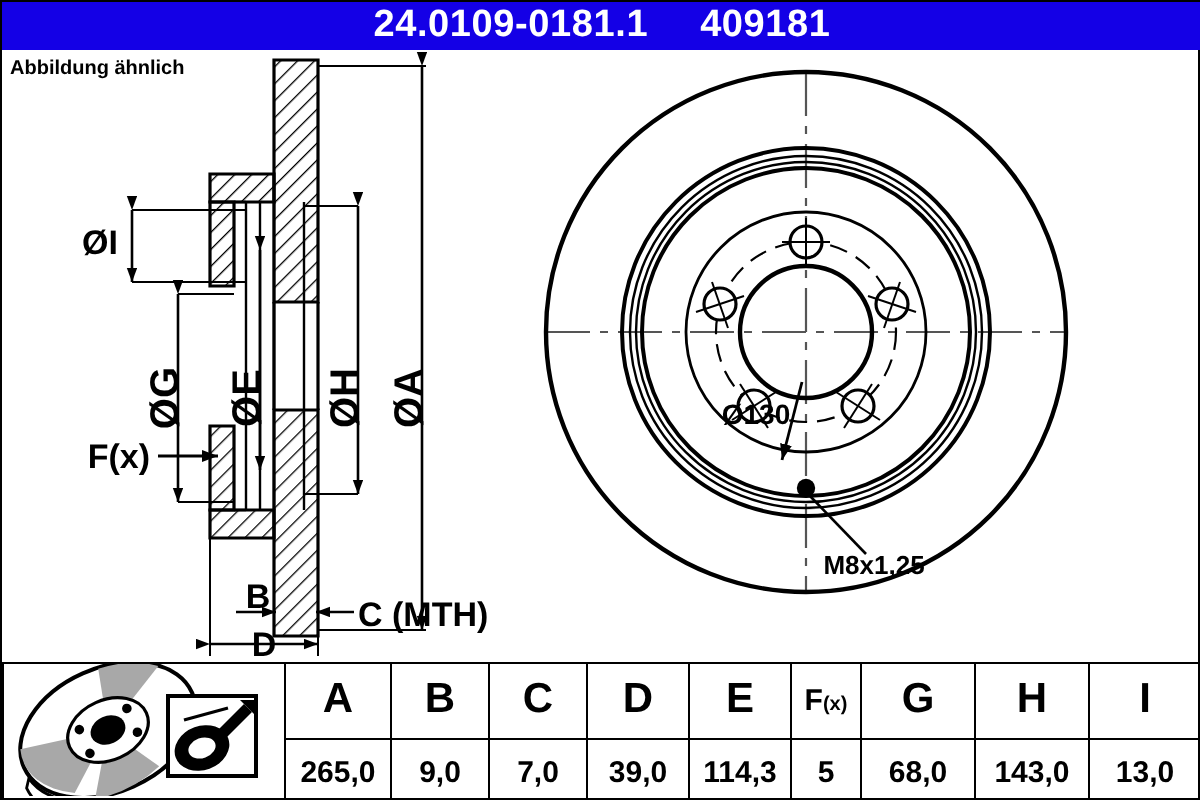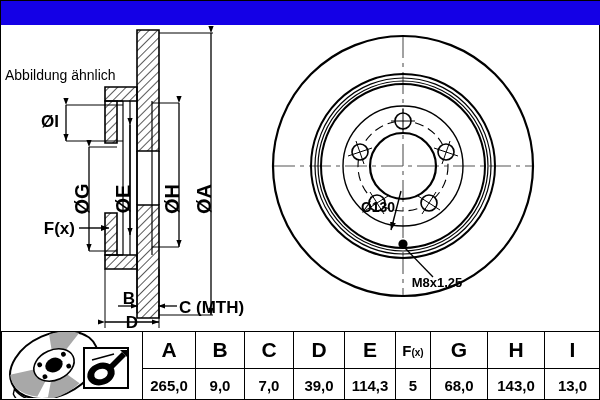--- a/index.html
+++ b/index.html
@@ -9,22 +9,22 @@
         border:1px solid #000;box-sizing:border-box;}
 
   
   .header{position:absolute;left:0;top:0;width:600px;height:24px;
           background:#1400e6;display:flex;align-items:center;
           justify-content:center;gap:26px;box-sizing:border-box;}
   .header .ttl{color:#fff;font-size:19px;font-weight:bold;letter-spacing:.3px;
                line-height:20px;}
 
   
-  .notes{position:absolute;left:4px;top:28px;font-size:14px;font-weight:normal;
-         line-height:12px;white-space:pre-line;margin-top:40px;}
+  .notes{position:absolute;left:4px;top:28px;font-size:10px;font-weight:bold;
+         line-height:12px;white-space:pre-line;}
 
   
   .draw{position:absolute;left:0;top:24px;width:600px;height:306px;}
 
   
   .tbl{position:absolute;left:0;top:330px;width:600px;height:69px;
        border-collapse:collapse;}
   .tbl td{border:1.6px solid #000;text-align:center;font-weight:bold;
           padding:0;}
   .hdr-cell{font-size:21px;height:30px;}
@@ -32,20 +32,22 @@
   .fx-hdr{font-size:15px;}
   .fx-sub{font-size:10px;vertical-align:baseline;}
   .pic-cell{width:140px;border-right:1.6px solid #000;position:relative;}
 </style>
 </head>
 <body>
 
 <div id="root">
 
   <div class="header">
+    <span class="ttl">24.0109-0181.1</span>
+    <span class="ttl">409181</span>
   </div>
 
   <div class="notes"><span>Abbildung ähnlich</span><br></div>
 
   <svg class="draw" viewBox="0 0 600 306">
     <defs>
       <pattern id="hatch" width="6" height="6" patternUnits="userSpaceOnUse" patternTransform="rotate(45)">
         <line x1="0" y1="0" x2="0" y2="6" stroke="#000" stroke-width="1.3"></line>
       </pattern>
       <marker id="ar" markerWidth="9" markerHeight="9" refX="8" refY="3" orient="auto" markerUnits="userSpaceOnUse">

